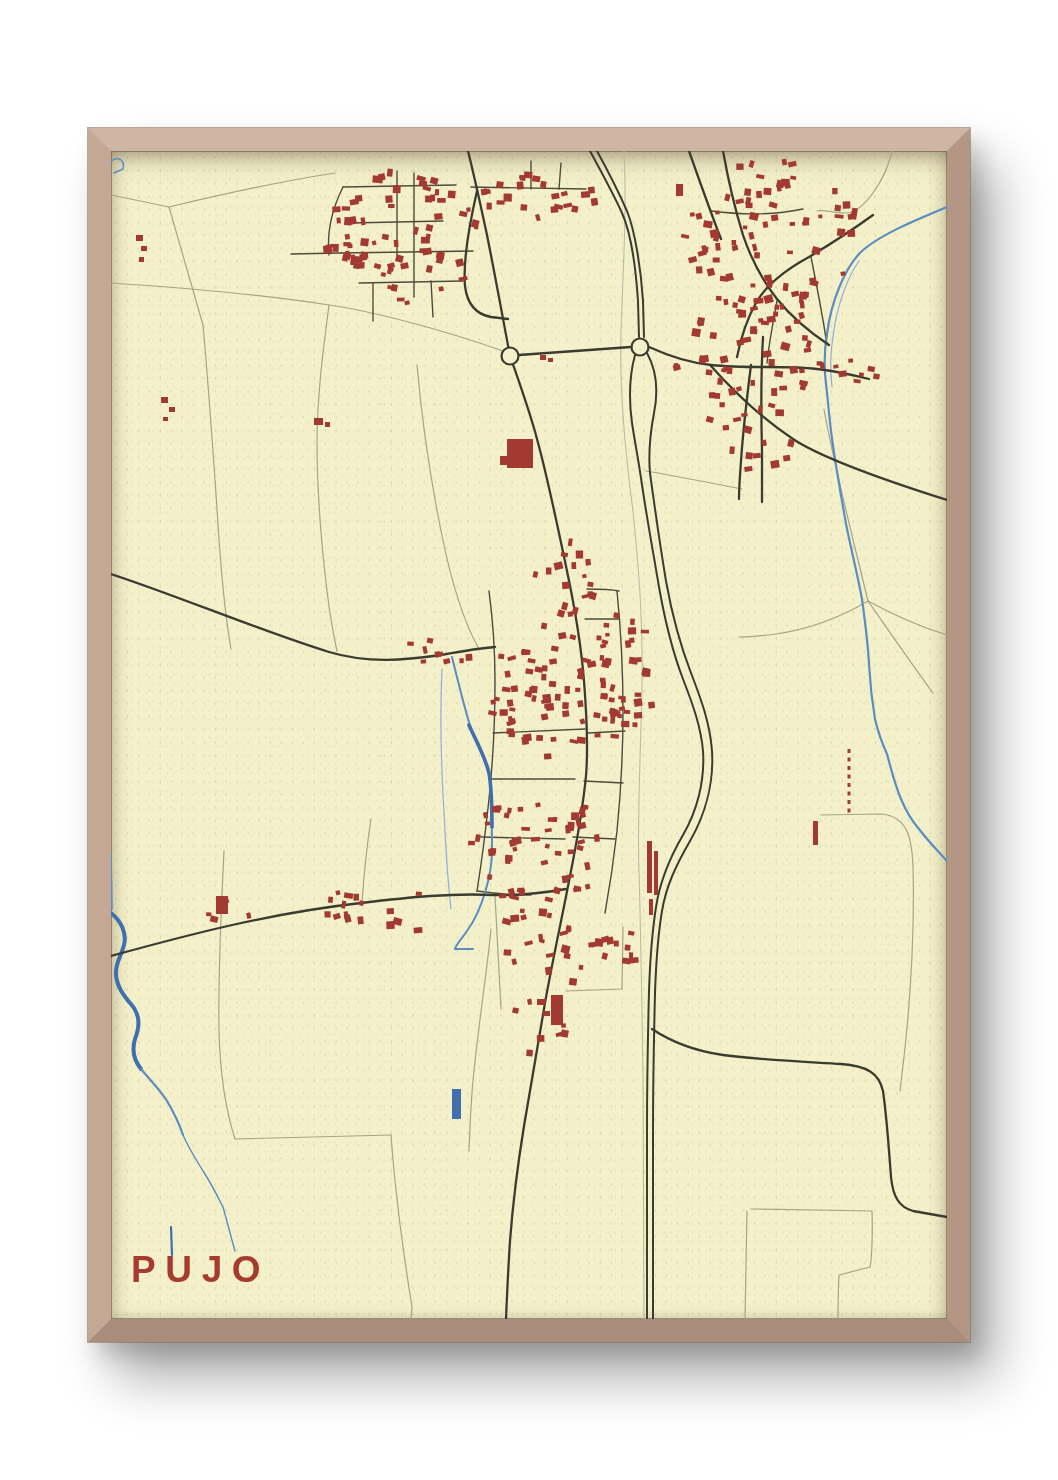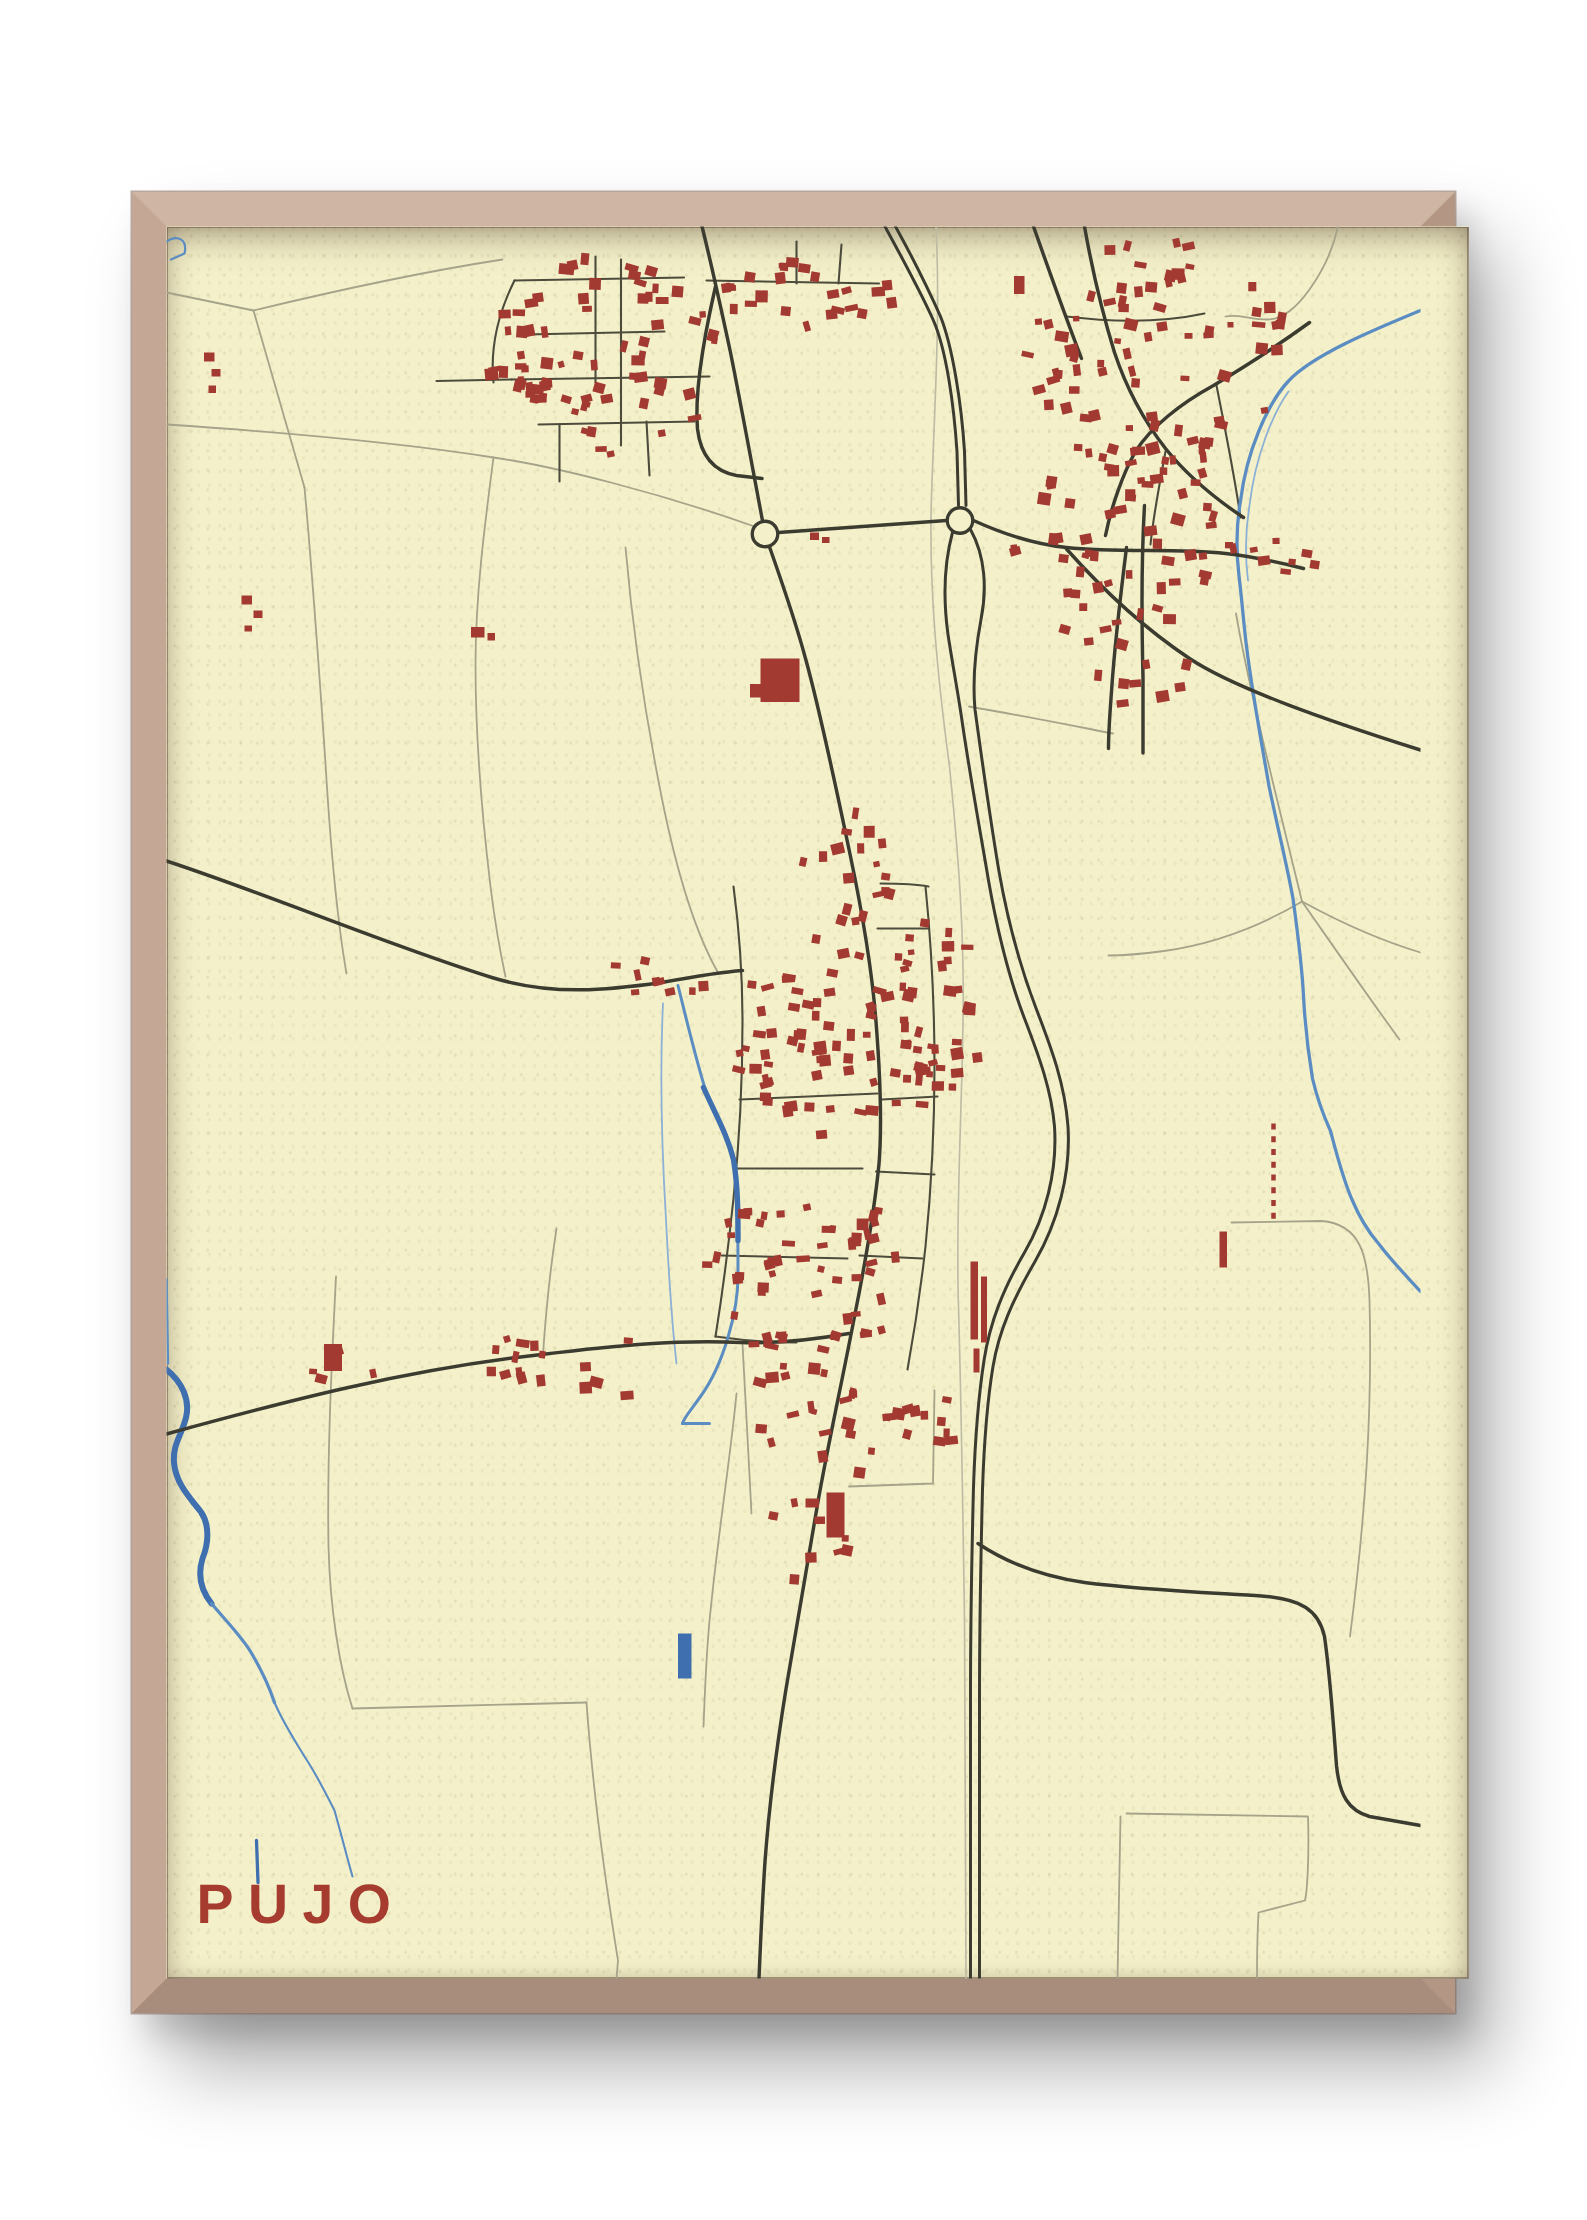--- a/index.html
+++ b/index.html
@@ -18,21 +18,21 @@
          background-color:#f4f1ca;
          background-image:
            radial-gradient(rgba(120,110,60,.13) 1px, transparent 1px),
            radial-gradient(rgba(120,110,60,.07) 1px, transparent 1px);
          background-size:11px 13px, 7px 9px;
          background-position:0 0, 4px 6px;
          box-shadow:inset 0 0 0 1px rgba(92,72,58,.5),
                     inset 0 16px 24px -12px rgba(70,48,34,.5),
                     inset 0 -10px 18px -14px rgba(70,48,34,.35),
                     inset 14px 0 22px -16px rgba(70,48,34,.32),
-                    inset -14px 0 22px -16px rgba(70,48,34,.32);padding-left:32px;}
+                    inset -14px 0 22px -16px rgba(70,48,34,.32);}
   .map-svg{position:absolute;left:0;top:0;display:block;}
   .poster-title{position:absolute;left:20px;top:1098px;
          font-weight:bold;font-size:37px;letter-spacing:.26em;color:#a63b2f;}
 </style>
 </head>
 <body>
 
 <div class="scene">
   <div class="frame">
     <div class="paper">

